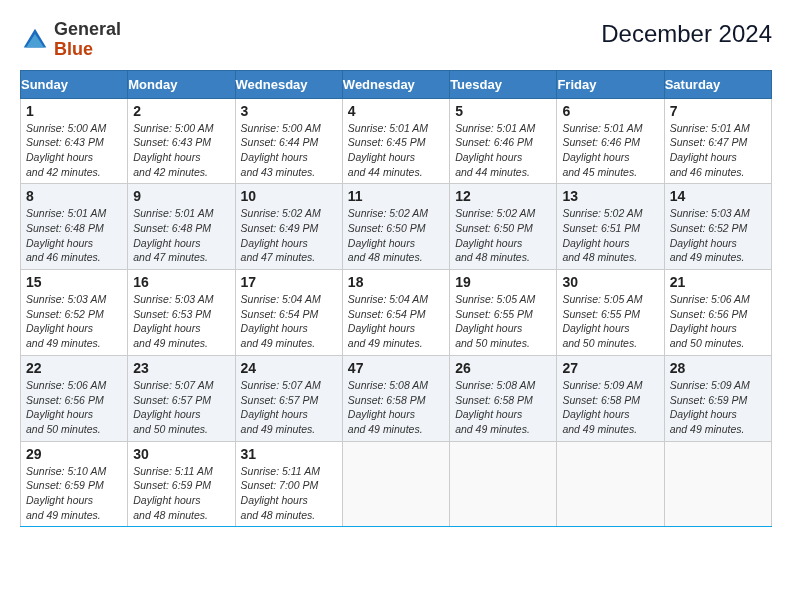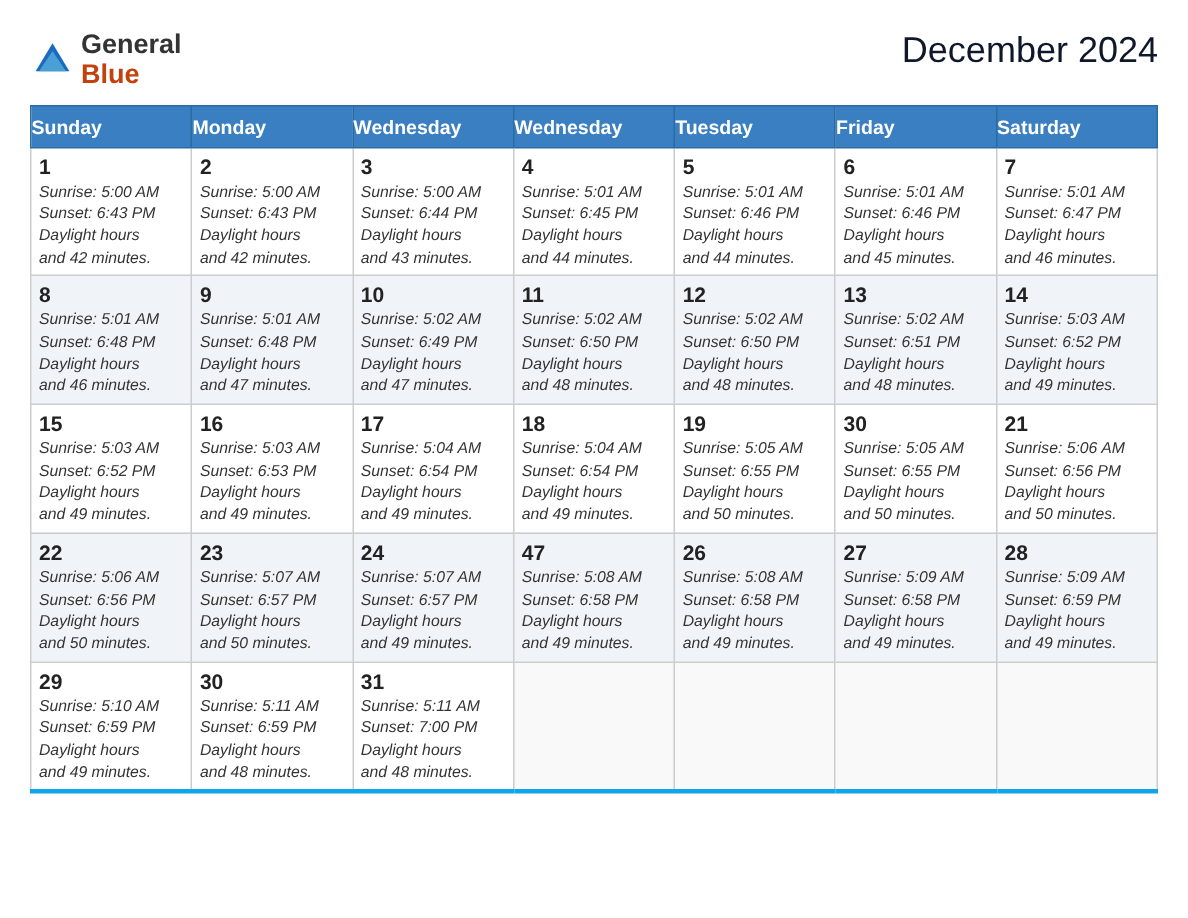--- a/index.html
+++ b/index.html
@@ -87,21 +87,21 @@
     .day-info {
       font-size: 10.5px;
       color: #333;
       line-height: 1.4;
       font-style: italic;
     }
     .empty-cell {
       background: #f9f9f9 !important;
     }
     .last-row td {
-      border-bottom: 3px solid #0ea5e9;
+      border-bottom: 1px solid #0ea5e9;
     }
   </style>
 </head>
 <body>
 
 <div class="header-area">
   <div class="logo">
     <svg class="logo-icon" viewBox="0 0 40 40">
       <polygon points="20,5 35,30 5,30" fill="#1a6bbf"></polygon>
       <polygon points="20,12 32,30 8,30" fill="#4a9fd4"></polygon>

